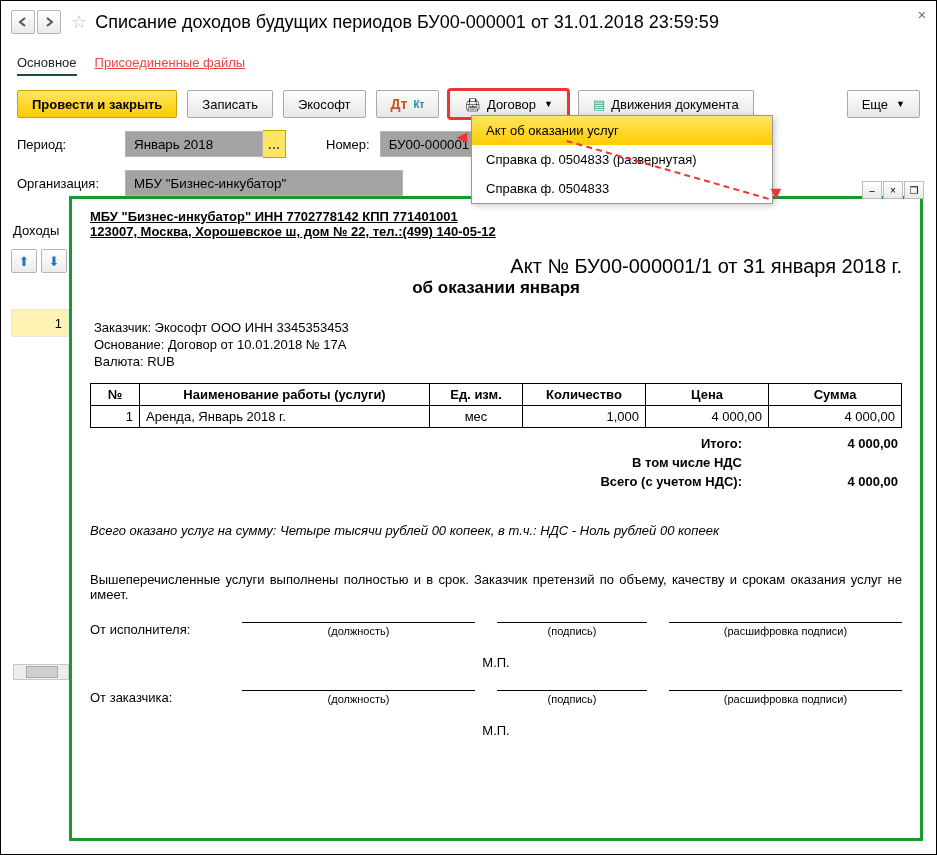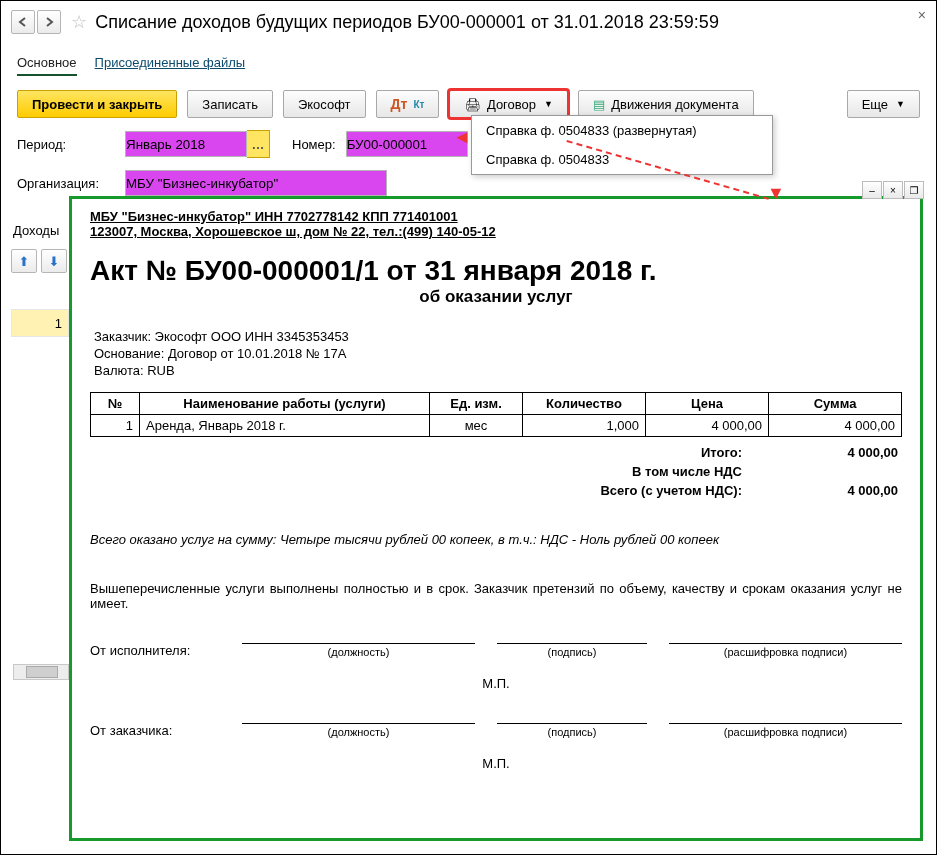--- a/index.html
+++ b/index.html
@@ -5,59 +5,59 @@
   body{margin:0;background:#fff;font-family:Arial,Helvetica,sans-serif;font-size:13px;color:#000}
   .wrap{position:relative;width:937px;height:855px;border:1px solid #000;box-sizing:border-box;overflow:hidden}
   .titlebar{display:flex;align-items:center;padding:4px 10px;height:34px}
   .nav-btn{width:22px;height:22px;border:1px solid #b5b5b5;background:linear-gradient(#fff,#ebebeb);display:inline-flex;align-items:center;justify-content:center;border-radius:2px;margin-right:2px;cursor:pointer}
   .star{margin:0 8px;color:#c0c0c0;font-size:18px}
   .title{font-size:18px;font-weight:400}
   .close-x{position:absolute;top:6px;right:10px;font-size:14px;color:#666;cursor:pointer}
   .tabs{display:flex;gap:18px;padding:8px 16px}
   .tab{color:#444;padding:4px 0;cursor:pointer}
   .tab.active{color:#222;border-bottom:2px solid #14532d}
-  .tab.link{color:#0c4a6e;text-decoration:underline}
+  .tab.link{color:#ef4444;text-decoration:underline}
   .toolbar{display:flex;gap:10px;padding:6px 16px;}
   .btn{border:1px solid #a8a8a8;background:linear-gradient(#fdfdfd,#e7e7e7);padding:5px 14px;border-radius:2px;cursor:pointer;font-size:13px;display:inline-flex;align-items:center;gap:6px}
   .btn.yellow{background:linear-gradient(#ffe561,#ffcc00);border-color:#c9a200;font-weight:700}
   .btn.highlight{outline:3px solid #e33;outline-offset:-1px}
   .btn.more{margin-left:auto}
   .field-row{display:flex;align-items:center;gap:10px;padding:6px 16px}
   .lbl{min-width:98px}
   .inp-wrap{display:flex;align-items:center}
-  .inp{border:1px solid #b5b5b5;padding:4px 0;background:#d946ef;height:16px}
+  .inp{border:1px solid #b5b5b5;padding:4px 8px;background:#a3a3a3;height:16px}
   .inp.period{width:120px}
   .picker{width:22px;height:26px;border:1px solid #c9a200;border-left:none;background:#ffe561;display:inline-flex;align-items:center;justify-content:center;font-weight:700;color:#555;cursor:pointer}
   .inp.num{width:120px}
   .inp.org{width:260px}
   .print-menu{position:absolute;left:470px;top:114px;width:300px;border:1px solid #999;background:#fff;z-index:30;box-shadow:2px 2px 6px rgba(0,0,0,.2)}
   .menu-item{padding:7px 14px;cursor:pointer}
   .menu-item.sel{background:linear-gradient(#ffe561,#ffcc00)}
   .arrow-ann{position:absolute;color:#e33;font-size:18px;z-index:31}
   .tab-label{position:absolute;left:12px;top:222px;font-size:13px}
   .mini-tb{position:absolute;left:10px;top:248px;display:flex;gap:4px}
   .mini-btn{width:24px;height:22px;border:1px solid #b5b5b5;background:linear-gradient(#fff,#ebebeb);display:inline-flex;align-items:center;justify-content:center;border-radius:2px;cursor:pointer}
   .mini-row{position:absolute;left:10px;top:308px;width:50px;height:26px;background:#fff2b3;display:flex;align-items:center;justify-content:flex-end;padding-right:6px;border:1px solid #e6e6e6}
   .scrollbar-h{position:absolute;left:12px;top:663px;width:54px;height:14px;background:#ededed;border:1px solid #c8c8c8}
   .scrollbar-h .thumb{position:absolute;left:12px;top:1px;width:30px;height:10px;background:#cfcfcf;border:1px solid #aaa}
   .act-panel{position:absolute;left:68px;top:195px;right:13px;bottom:13px;border:3px solid #169a2b;background:#fff;padding:10px 18px;z-index:20;box-sizing:border-box;overflow:hidden}
   .org-top{font-weight:700;text-decoration:underline}
-  .act-title{text-align:left;font-size:28px;font-weight:700;margin-top:16px}
+  .act-title{text-align:right;font-size:20px;font-weight:400;margin-top:16px}
   .act-sub{text-align:center;font-size:17px;font-weight:700;margin-bottom:22px}
   .info-line{margin:2px 4px}
   table.act{width:100%;border-collapse:collapse;margin-top:14px}
   table.act th,table.act td{border:1px solid #000;padding:3px 6px;font-size:13px}
   table.act th{font-weight:700;text-align:center}
   .ar{text-align:right}.ac{text-align:center}
   .totals{margin-top:6px}
   .totals .trow{display:flex;justify-content:flex-end;gap:26px;padding:2px 4px;font-weight:700}
   .totals .spacer{min-width:130px;text-align:right}
   .sum-words{font-style:italic;margin-top:32px}
   .clause{margin-top:34px;text-align:justify}
-  .sign-block{display:flex;align-items:flex-end;margin-top:32px;gap:22px}
+  .sign-block{display:flex;align-items:flex-end;margin-top:20px;gap:22px}
   .sign-lbl{width:130px}
   .sig{flex:1;border-top:1px solid #000;text-align:center;font-size:11px;padding-top:2px}
   .sig.small{flex:0 0 150px}
   .mp{text-align:center;margin-top:18px}
   .dash-arrow{position:absolute;border-top:2px dashed #e33;z-index:31}
   .win-btns{position:absolute;right:12px;top:180px;display:flex;gap:1px;z-index:40}
   .win-btns span{width:18px;height:16px;border:1px solid #bcbcbc;background:linear-gradient(#fff,#e9e9e9);font-size:10px;display:inline-flex;align-items:center;justify-content:center;cursor:pointer}
   svg{display:block}
   .caret{font-size:9px;margin-left:2px}
 </style>
@@ -108,30 +108,31 @@
       <span class="caret">▼</span>
     </span>
   </div>
 
   <div class="field-row">
     <span class="lbl">Период:</span>
     <span class="inp-wrap">
       <input class="inp period" value="Январь 2018" style="">
       <span class="picker">…</span>
     </span>
-    <span class="lbl" style="min-width:auto;margin-left:12px">Номер:</span>
+    <span class="lbl" style="min-width:auto;margin-left:30px">Номер:</span>
     <input class="inp num" value="БУ00-000001" style="">
   </div>
 
   <div class="field-row">
     <span class="lbl">Организация:</span>
     <input class="inp org" value="МБУ &quot;Бизнес-инкубатор&quot;" style="">
   </div>
 
   <div class="print-menu">
+    <div class="menu-item sel">Акт об оказании услуг</div>
     <div class="menu-item">Справка ф. 0504833 (развернутая)</div>
     <div class="menu-item">Справка ф. 0504833</div>
   </div>
   <span class="arrow-ann" style="left:452px;top:126px">◄</span>
   <div class="dash-arrow" style="left:566px;top:139px;width:210px;transform:rotate(16deg);transform-origin:left top"></div>
   <span class="arrow-ann" style="left:766px;top:182px">▼</span>
 
   <div class="win-btns">
     <span>–</span>
     <span>×</span>
@@ -145,21 +146,21 @@
   </div>
   <div class="mini-row">1</div>
   <div class="scrollbar-h">
       <div class="thumb"></div>
     </div>
 
   <div class="act-panel">
     <div class="org-top">МБУ "Бизнес-инкубатор" ИНН 7702778142 КПП 771401001</div>
     <div class="org-top">123007, Москва, Хорошевское ш, дом № 22, тел.:(499) 140-05-12</div>
     <div class="act-title">Акт № БУ00-000001/1 от 31 января 2018 г.</div>
-    <div class="act-sub">об оказании услуг</div>
+    <div class="act-sub">об оказании января</div>
     <div class="info-line">Заказчик: Экософт ООО ИНН 3345353453</div>
     <div class="info-line">Основание: Договор от 10.01.2018 № 17А</div>
     <div class="info-line">Валюта: RUB</div>
 
     <table class="act">
       <tbody>
           <tr>
         <th style="width:36px">№</th>
         <th>Наименование работы (услуги)</th>
         <th style="width:80px">Ед. изм.</th>

